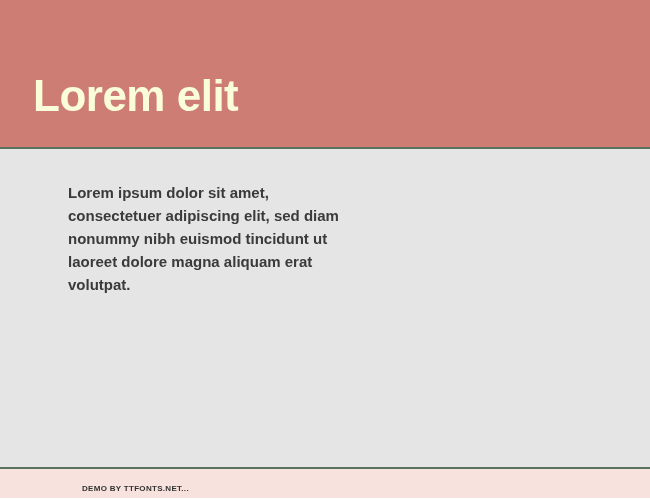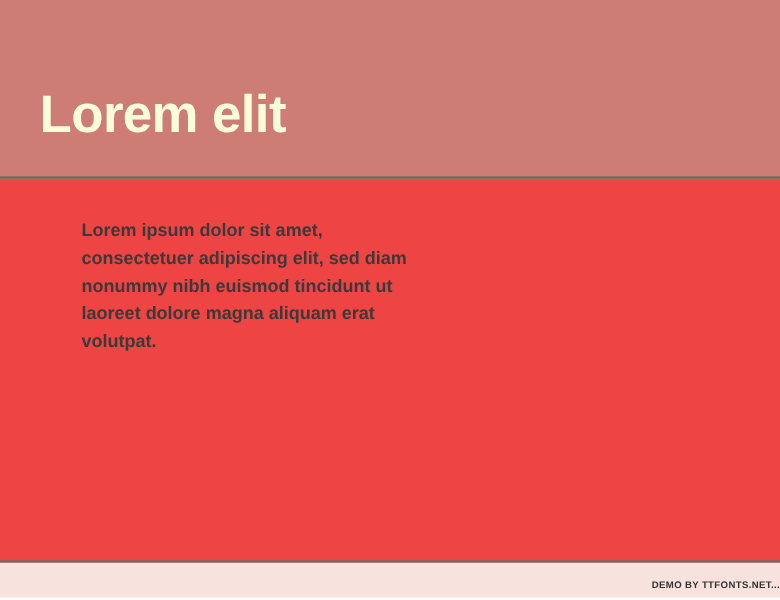--- a/index.html
+++ b/index.html
@@ -24,40 +24,39 @@
       border-bottom: 2px solid #5a7260;
     }
     .header-title {
       color: #fafdda;
       font-size: 44px;
       font-weight: 600;
       letter-spacing: -0.5px;
       font-stretch: condensed;
     }
     .content-area {
-      background: #ef4444;
+      background: #e5e5e5;
       width: 100%;
       height: 320px;
       padding: 32px 0 0 68px;
       border-bottom: 2px solid #5a7260;
     }
     .body-text {
       color: #3a3a3a;
       font-size: 15px;
       line-height: 23px;
       width: 295px;
       font-weight: 600;
       font-stretch: condensed;
     }
     .footer {
       background: #f7e2dd;
       width: 100%;
       height: 29px;
       padding: 8px 0 0 82px;
-      text-align: right;
     }
     .footer-text {
       color: #333;
       font-size: 8px;
       font-weight: 700;
       letter-spacing: 0.3px;
     }
   </style>
 </head>
 <body>

